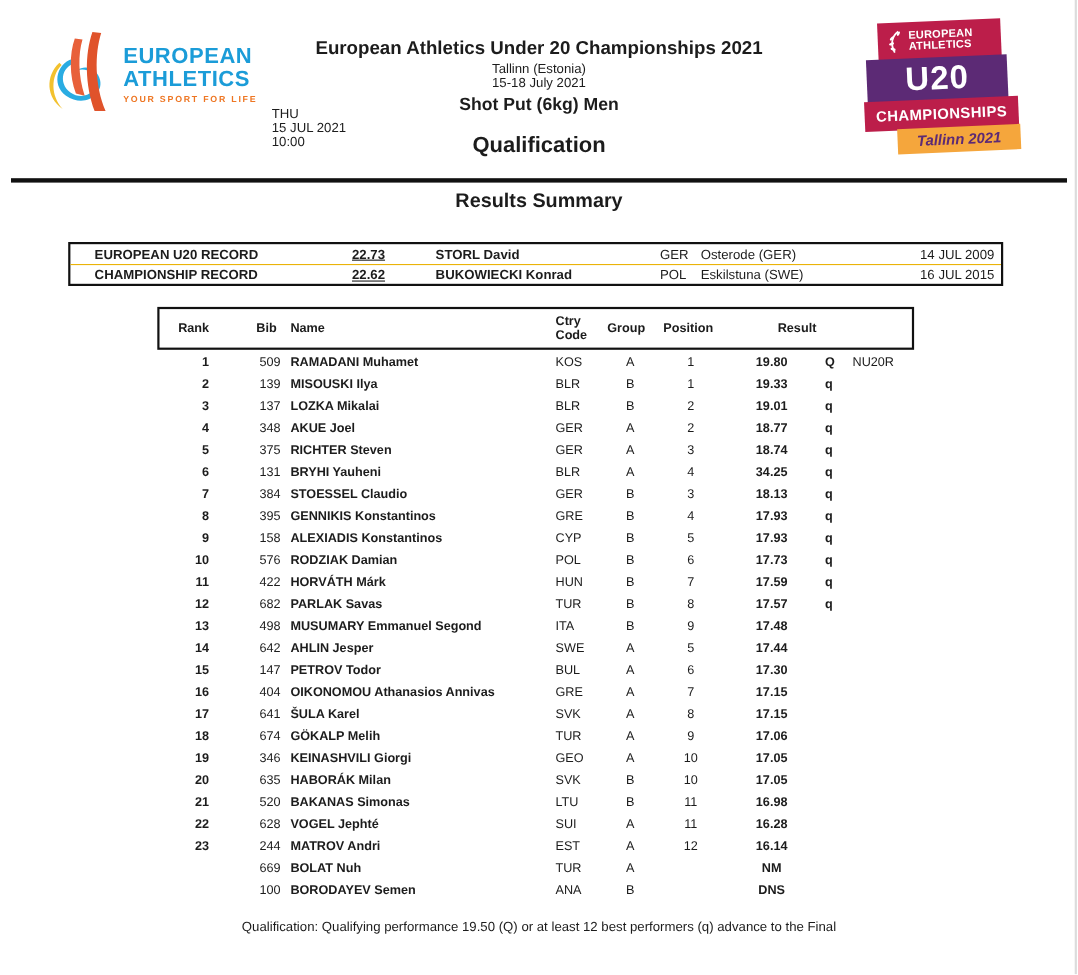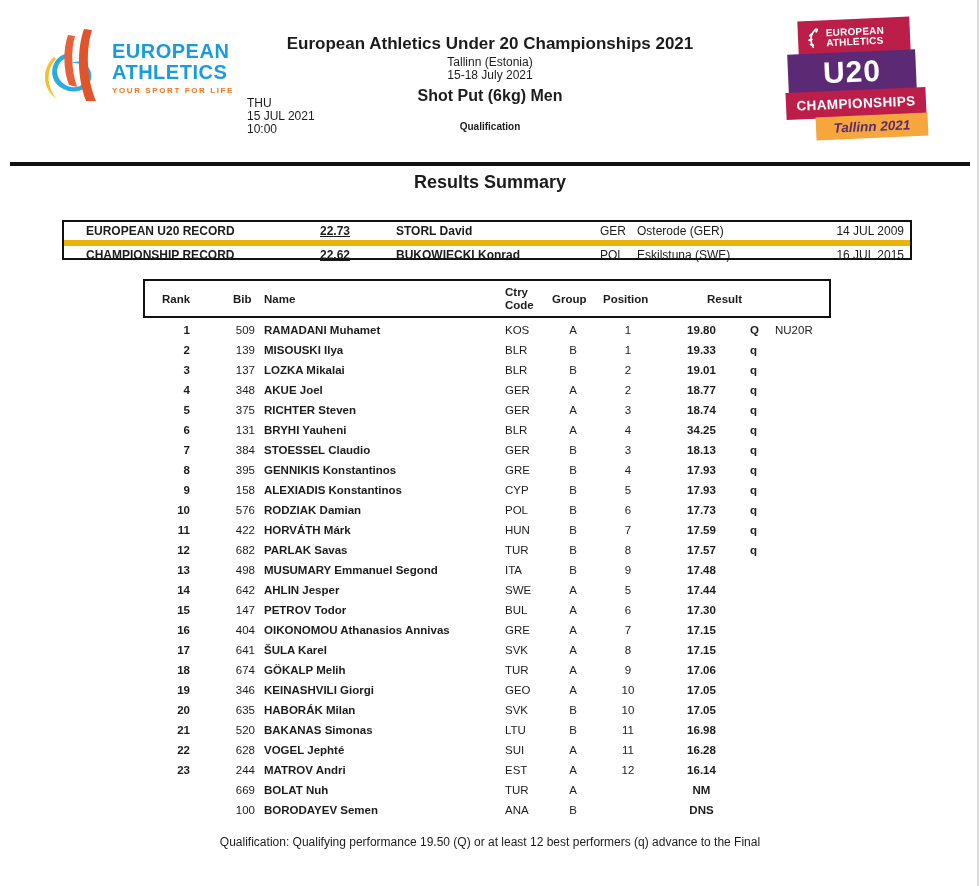--- a/index.html
+++ b/index.html
@@ -27,32 +27,32 @@
   .u20-band3 .u20-champs { color: #fff; font-weight: bold; font-size: 13.5px; letter-spacing: 0.4px; }
   .u20-band4 { left: 30px; top: 101px; width: 112px; height: 23px; background: #f5a63c; transform: rotate(-2.5deg); }
   .u20-band4 .u20-city { color: #5c2a75; font-weight: bold; font-style: italic; font-size: 13.5px; }
 
   
   .title-block { position: absolute; left: 0; top: 0; width: 100%; text-align: center; }
   .main-title { position: absolute; top: 34px; width: 100%; font-size: 17px; font-weight: bold; }
   .loc-line   { position: absolute; top: 55px; width: 100%; font-size: 12px; }
   .date-line  { position: absolute; top: 68px; width: 100%; font-size: 12px; }
   .event-line { position: absolute; top: 87px; width: 100%; font-size: 16px; font-weight: bold; }
-  .round-line { position: absolute; top: 121px; width: 100%; font-size: 10px; font-weight: bold; }
+  .round-line { position: absolute; top: 121px; width: 100%; font-size: 20px; font-weight: bold; }
 
   .session { position: absolute; left: 247px; top: 97px; font-size: 12px; line-height: 13px; }
 
   
   .rule { position: absolute; left: 10px; top: 162px; width: 960px; height: 4px; background: #111; }
   .section-title { position: absolute; top: 172px; width: 100%; text-align: center; font-size: 18px; font-weight: bold; }
 
   
   .records-box { position: absolute; left: 62px; top: 220px; width: 850px; border: 2px solid #111; }
   .record-row { position: relative; height: 18px; font-size: 12px; line-height: 18px; }
-  .record-row + .record-row { border-top: 6px solid #eab308; }
+  .record-row + .record-row { border-top: 1px solid #eab308; }
   .rec-label   { position: absolute; left: 22px; font-weight: bold; white-space: nowrap; }
   .rec-mark    { position: absolute; left: 256px; width: 60px; text-align: left; font-weight: bold; text-decoration: underline; }
   .rec-athlete { position: absolute; left: 332px; font-weight: bold; white-space: nowrap; }
   .rec-nat     { position: absolute; left: 536px; }
   .rec-venue   { position: absolute; left: 573px; white-space: nowrap; }
   .rec-date    { position: absolute; right: 6px; text-align: right; white-space: nowrap; }
 
   
   .results-header-box { position: absolute; left: 143px; top: 279px; width: 688px; height: 39px; border: 2px solid #111; font-size: 11.5px; font-weight: bold; }
   .h-rank { position: absolute; left: 17px;  top: 12px; }

